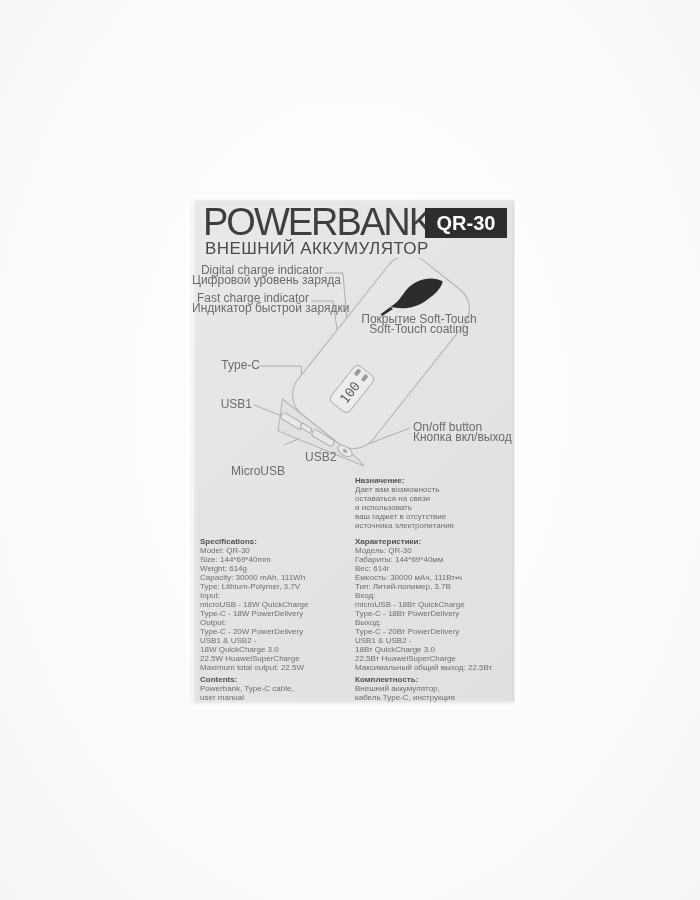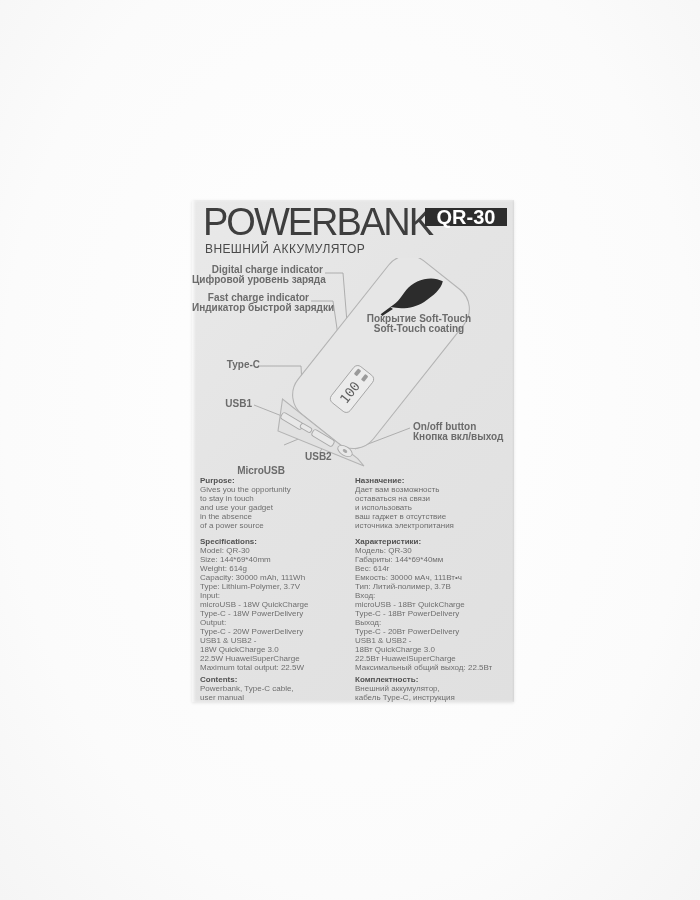--- a/index.html
+++ b/index.html
@@ -15,33 +15,33 @@
     background:linear-gradient(135deg,#e9e9e9 0%, #e4e4e4 40%, #e0e0e0 100%);
     box-shadow:inset 2px 0 3px rgba(255,255,255,.8), inset -1px 0 2px rgba(0,0,0,.06), 0 1px 3px rgba(0,0,0,.10);
   }
   
   .title{
     position:absolute;left:11px;top:3px;
     font-size:38px;line-height:38px;letter-spacing:-2px;
     color:#3e3e3e;font-weight:400;white-space:nowrap;
   }
   .badge{
-    position:absolute;left:233px;top:8px;width:82px;height:18px;
+    position:absolute;left:233px;top:8px;width:82px;height:30px;
     display:flex;align-items:center;justify-content:center;
     font-size:20px;font-weight:700;letter-spacing:0px;
   }
   .subtitle{
     position:absolute;left:13px;top:41px;
-    font-size:12px;line-height:16px;letter-spacing:.4px;color:#4a4a4a;white-space:nowrap;
+    font-size:17px;line-height:16px;letter-spacing:.4px;color:#4a4a4a;white-space:nowrap;
   }
   
   .diagram{position:absolute;left:0;top:58px;width:322px;height:218px;}
   .diagram svg{position:absolute;left:0;top:0;}
   .dlabel{
-    position:absolute;font-size:10px;line-height:10px;color:#6b6b6b;white-space:nowrap;font-weight:bold;
+    position:absolute;font-size:12px;line-height:10px;color:#6b6b6b;white-space:nowrap;
   }
   .ra{text-align:right;}
   .ctr{text-align:center;white-space:normal;}
   
   .sec{position:absolute;font-size:8px;line-height:9px;color:#6e6e6e;}
   .sec .sec-h{font-weight:700;color:#515151;}
   .col-l{left:8px;width:152px;}
   .col-r{left:163px;width:156px;}
   .row-1{top:276px;}
   .row-2{top:337px;}
@@ -110,30 +110,20 @@
     <div class="dlabel ra" style="left:28px;top:102px;width:40px;">Type-C</div>
     <div class="dlabel ra" style="left:20px;top:141px;width:40px;">USB1</div>
     <div class="dlabel ra" style="left:30px;top:184px;width:63px;margin-top:24px;">MicroUSB</div>
     <div class="dlabel" style="left:113px;top:194px;">USB2</div>
     <div class="dlabel" style="left:221px;top:164px;">
       <div>On/off button</div>
       <div>Кнопка вкл/выход</div>
     </div>
   </div>
 
-  <div class="sec col-l row-1">
-    <div class="sec-h">Purpose:</div>
-    <div>
-        <div>Gives you the opportunity</div>
-        <div>to stay in touch</div>
-        <div>and use your gadget</div>
-        <div>in the absence</div>
-        <div>of a power source</div>
-      </div>
-  </div>
   <div class="sec col-r row-1">
     <div class="sec-h">Назначение:</div>
     <div>
         <div>Дает вам возможность</div>
         <div>оставаться на связи</div>
         <div>и использовать</div>
         <div>ваш гаджет в отсутствие</div>
         <div>источника электропитания</div>
       </div>
   </div>

